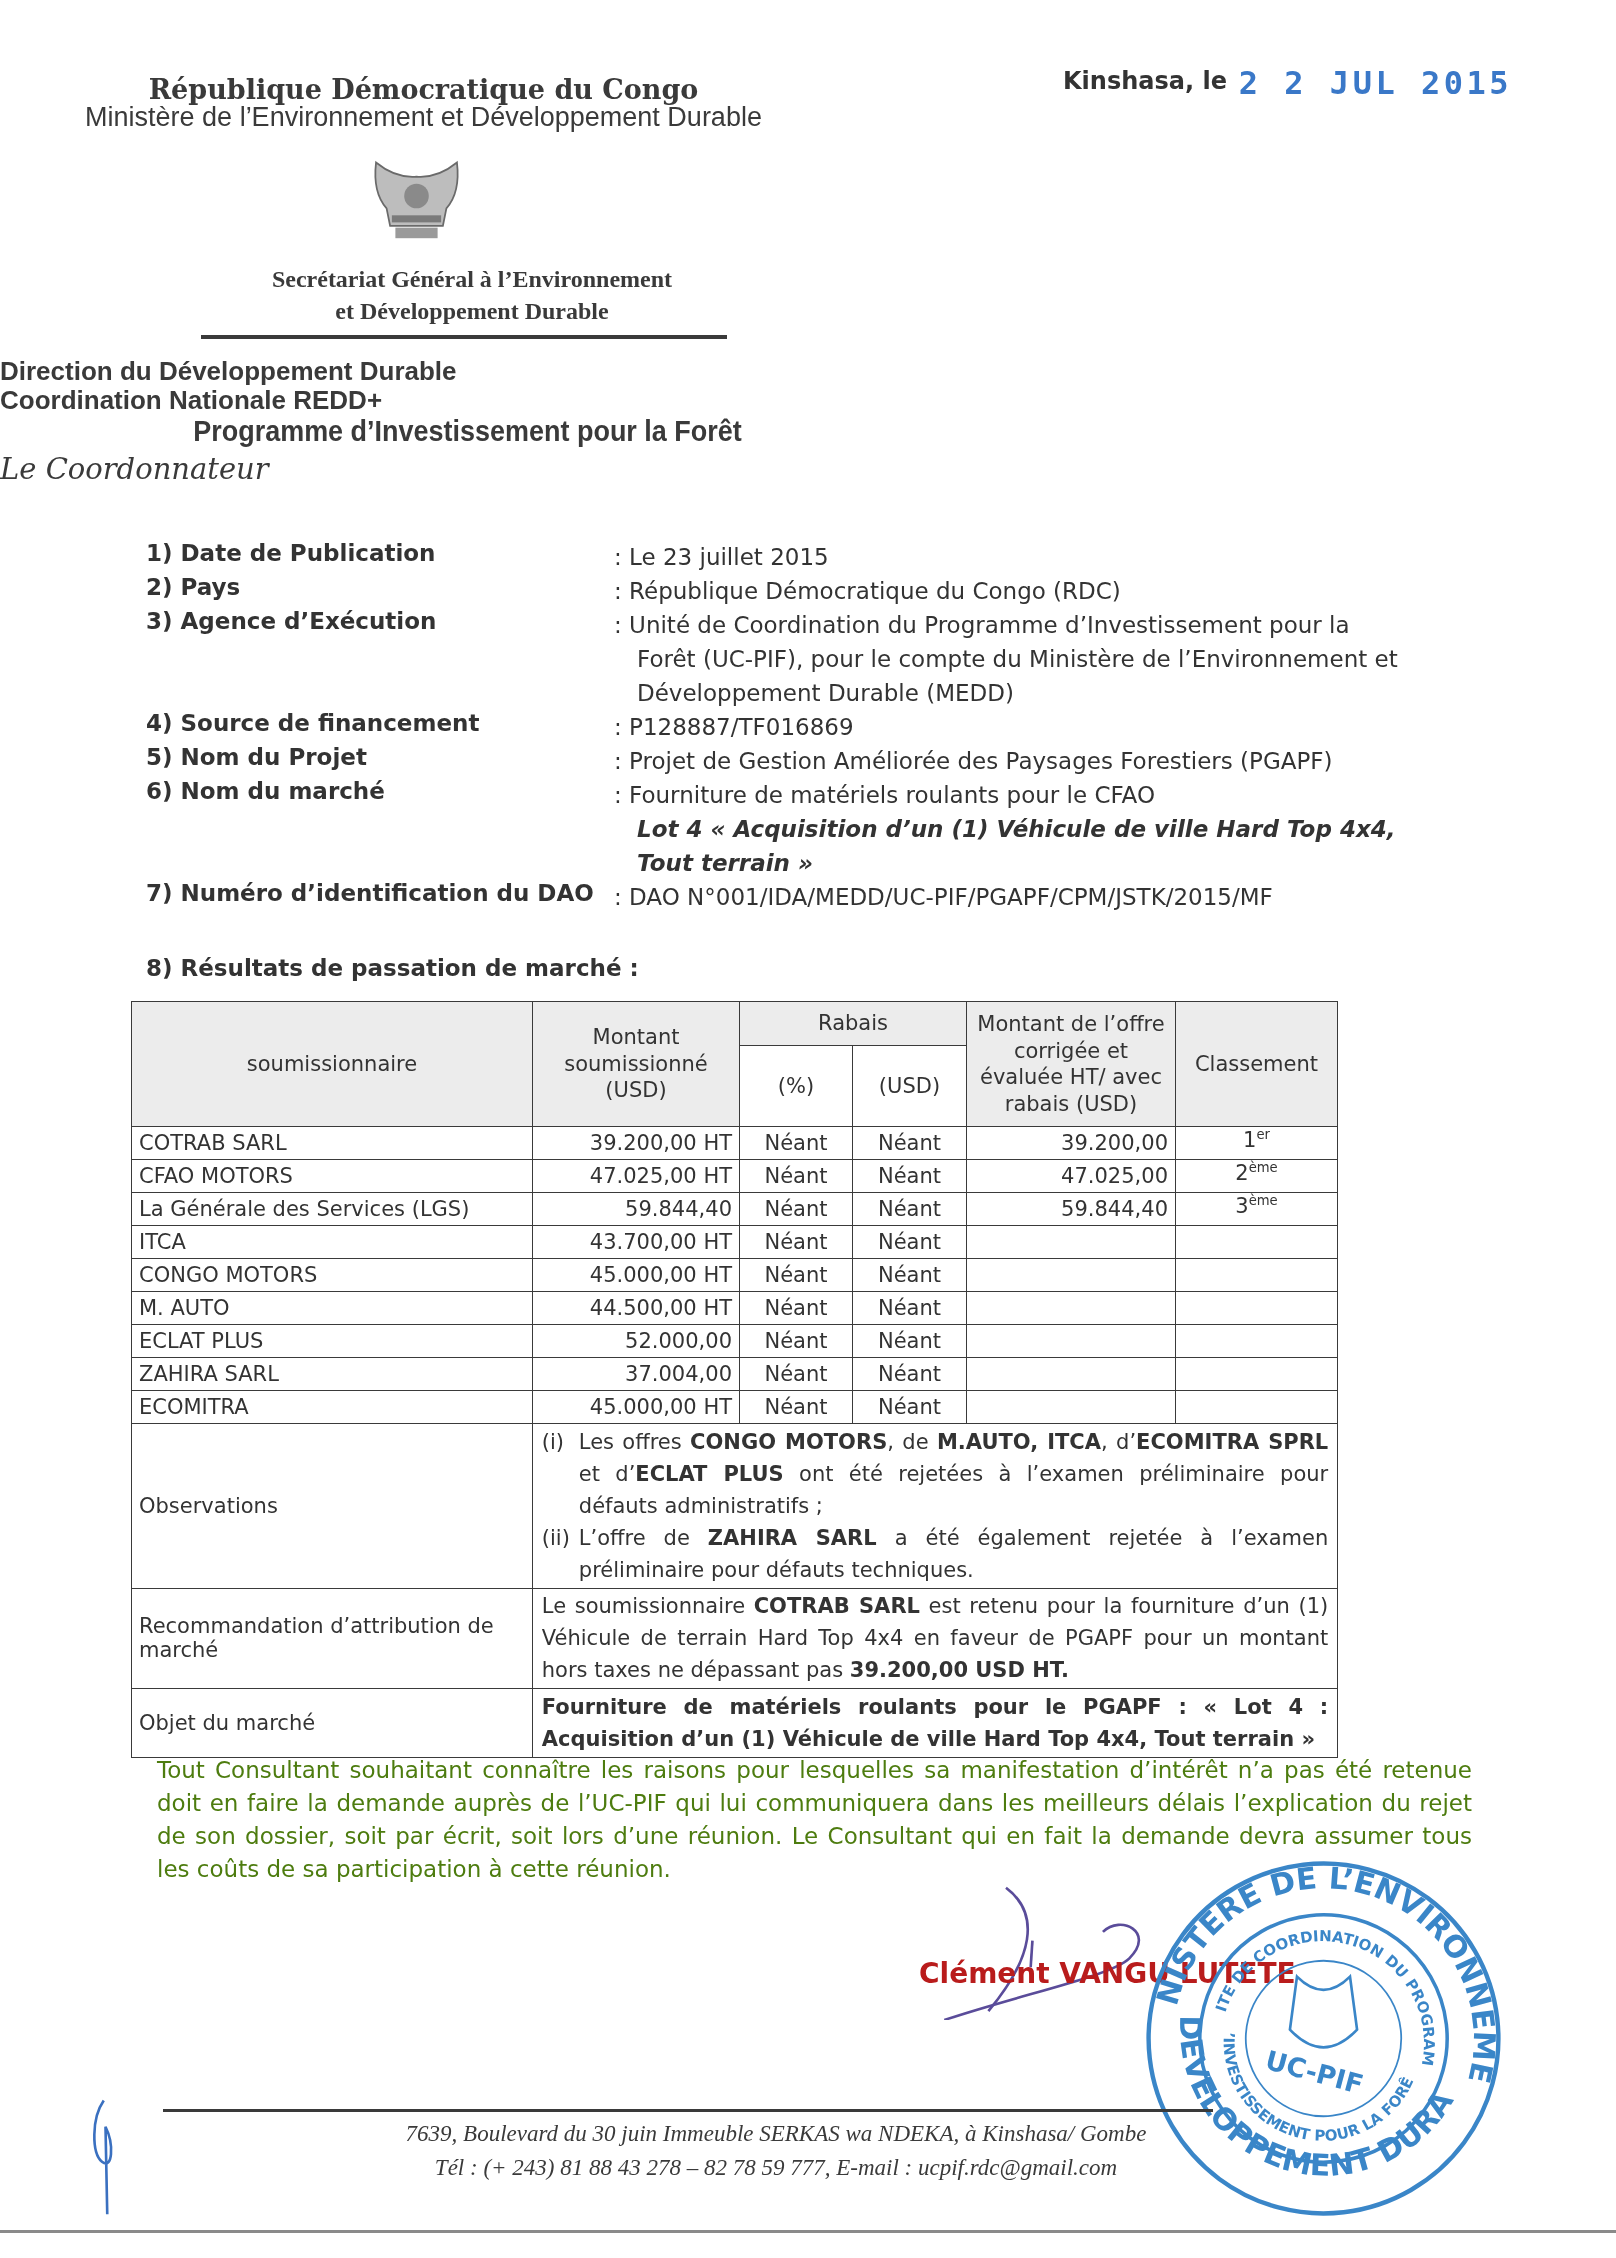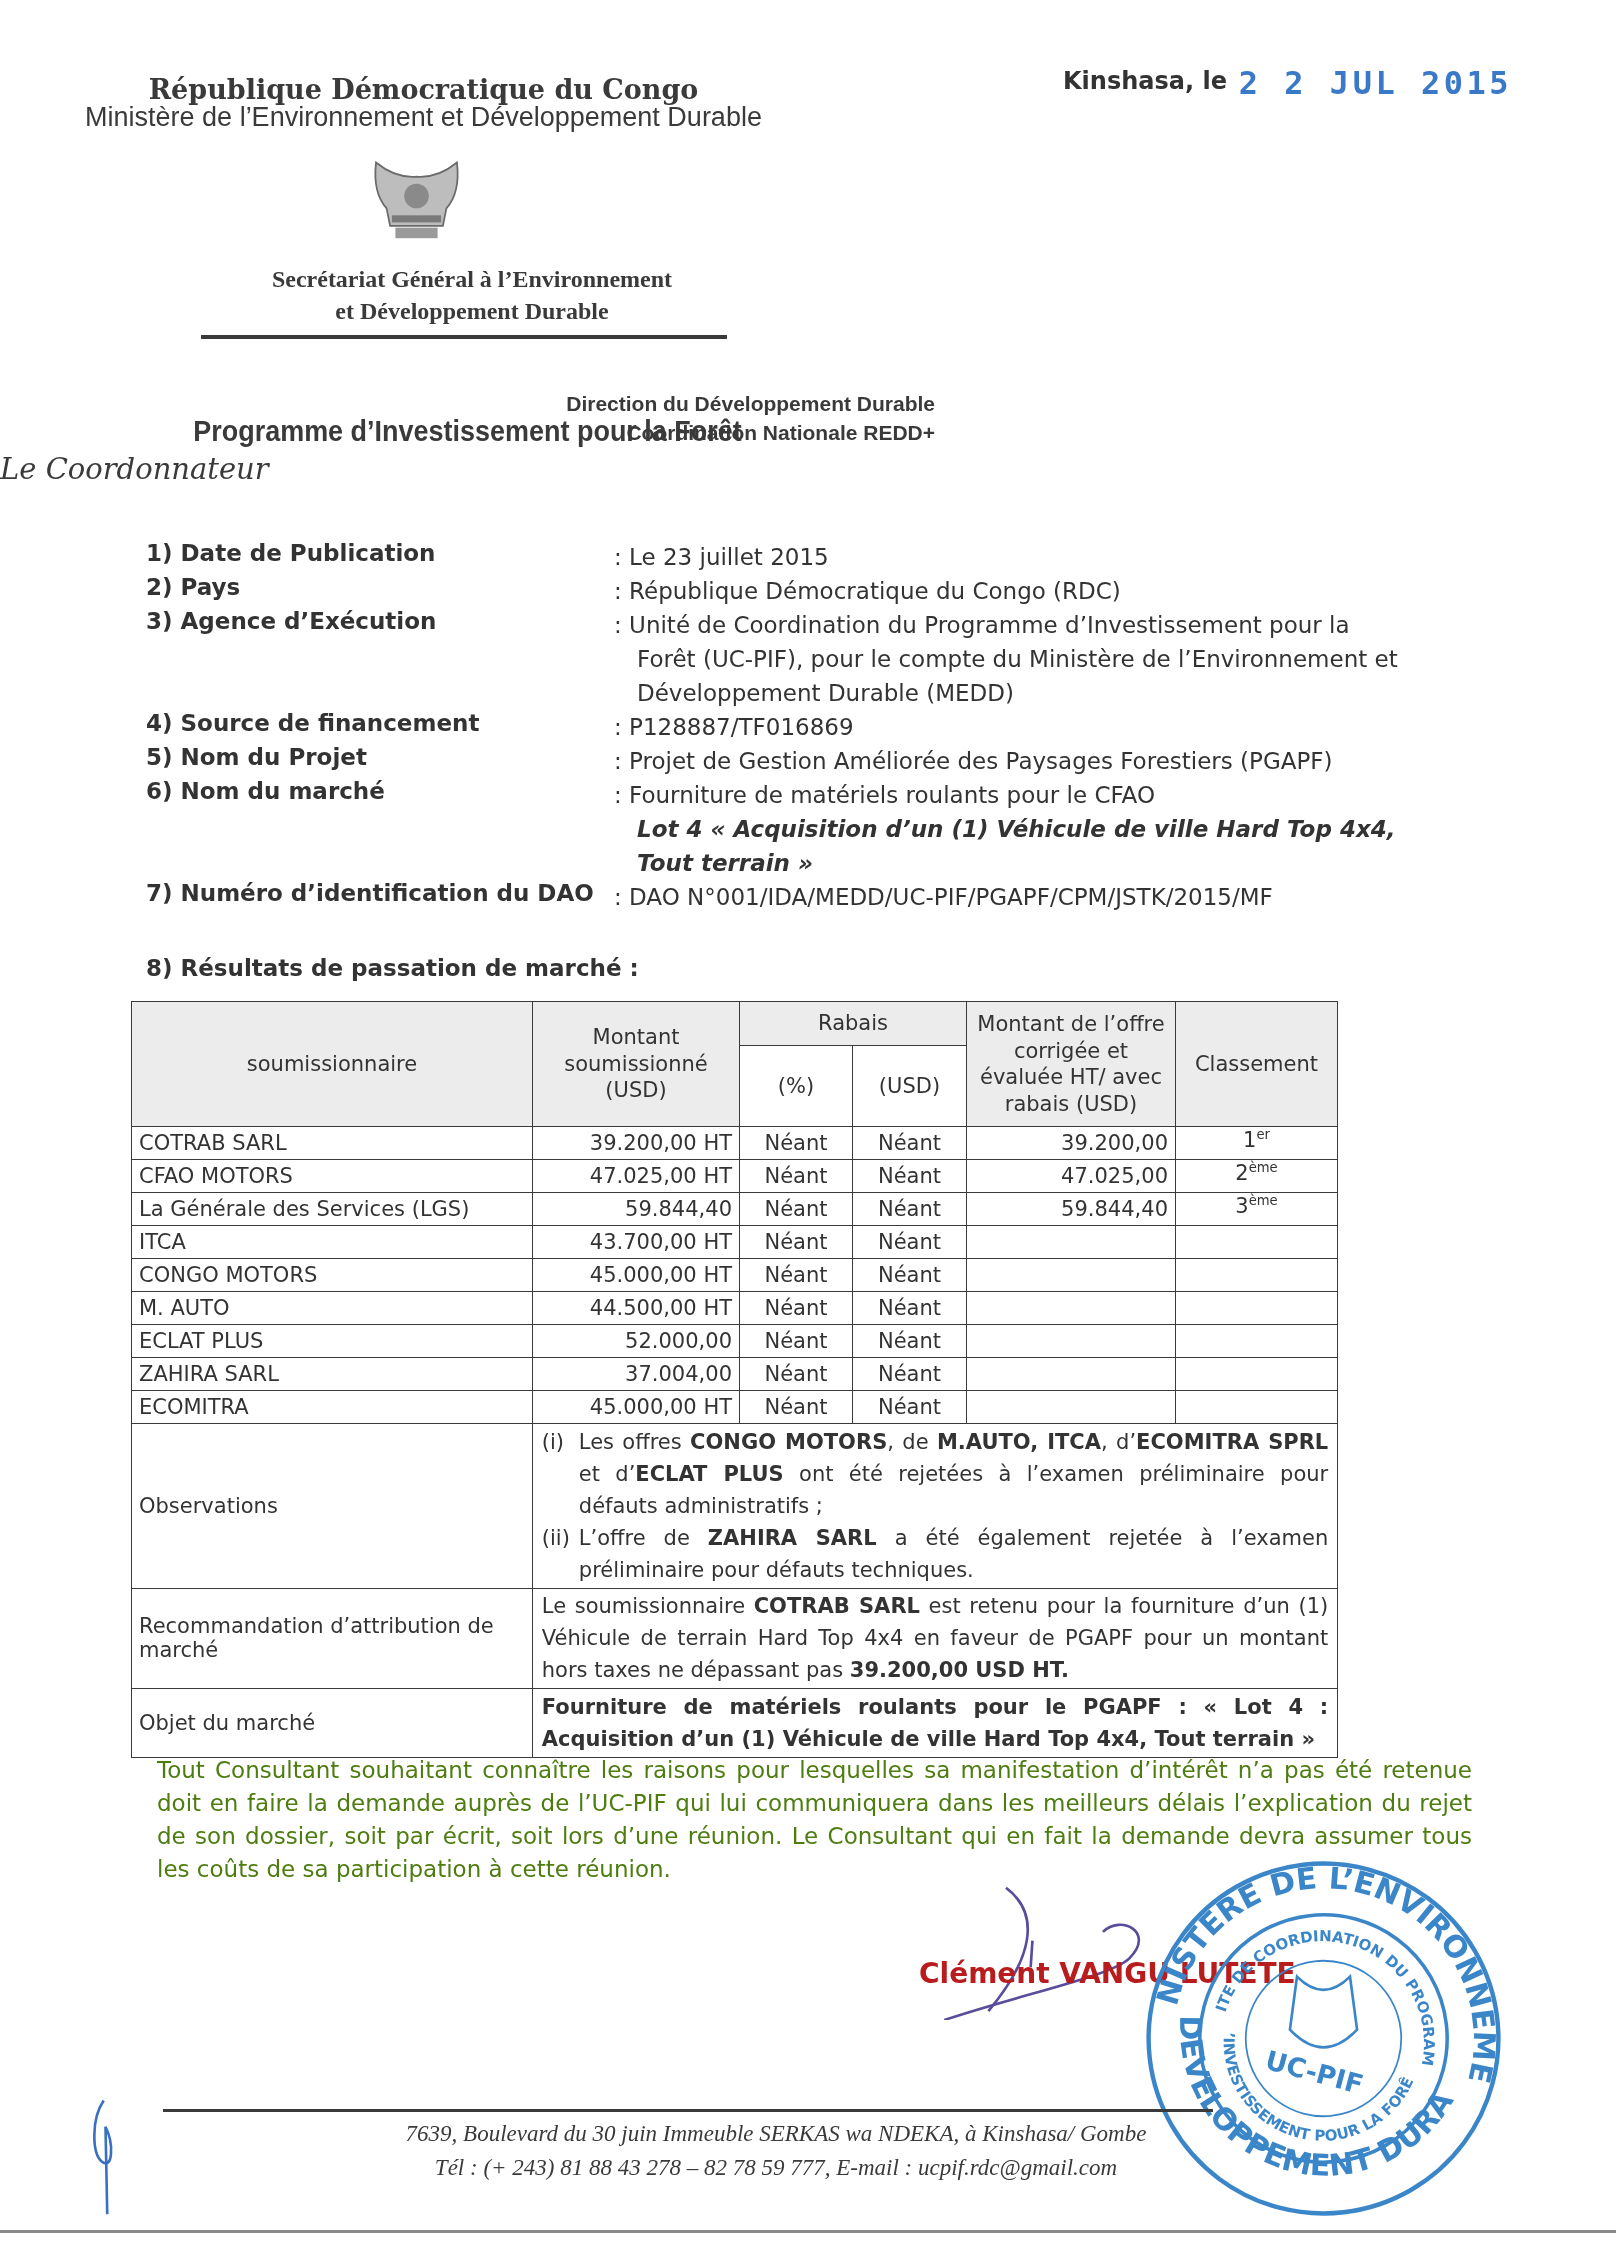--- a/index.html
+++ b/index.html
@@ -10,21 +10,21 @@
   .stamp-date { left: 1063px; top: 64px; font-family: "DejaVu Sans", sans-serif; font-size: 24px; font-weight: bold; color: #333; white-space: nowrap; }
   .stamp-date .blue { color: #3a78c8; font-family: "DejaVu Sans Mono", monospace; font-size: 32px; letter-spacing: 3.5px; vertical-align: -5.3px; margin-left: 3.5px; }
 
   .hdr-rdc { left: 0; width: 847px; top: 74px; text-align: center; font-family: "DejaVu Serif", serif; font-weight: bold; font-size: 27px; color: #3a3a3a; }
   .hdr-min { left: 0; width: 847px; top: 102px; text-align: center; font-family: "Liberation Sans", sans-serif; font-size: 27px; color: #3a3a3a; }
 
   .emblem { left: 369px; top: 157px; width: 95px; width: 95px; height: 85px; }
 
   .hdr-sg { left: 0; width: 944px; top: 263px; text-align: center; font-family: "Liberation Serif", serif; font-weight: bold; font-size: 24px; line-height: 32px; color: #3a3a3a; }
   .hdr-rule { left: 201px; top: 335px; width: 526px; height: 3.5px; background: #3a3a3a; }
-  .hdr-dir { left: 0; width: 935px; top: 357px; text-align: right; font-family: "Liberation Sans", sans-serif; font-weight: bold; font-size: 21px; line-height: 29px; color: #3a3a3a; margin-top: 32px; }
+  .hdr-dir { left: 0; width: 935px; top: 357px; text-align: left; font-family: "Liberation Sans", sans-serif; font-weight: bold; font-size: 26px; line-height: 29px; color: #3a3a3a; }
   .hdr-pif { left: 0; width: 935px; top: 415px; text-align: center; font-family: "Liberation Sans", sans-serif; font-weight: bold; font-size: 29px; color: #3a3a3a; transform: scaleX(0.93); }
   .hdr-coord { left: 0; width: 935px; top: 452px; text-align: left; font-family: "DejaVu Serif", serif; font-style: italic; font-size: 29px; color: #3a3a3a; }
 
   .info { left: 146px; top: 540px; width: 1376px; font-size: 23px; color: #333; }
   .info-row { position: relative; display: flex; }
   .info-label { width: 468px; padding-left: 0; font-weight: bold; }
   .info-value { width: 900px; line-height: 34px; }
   .info-value .cont { padding-left: 23px; display: block; }
   .info-value .it { font-style: italic; font-weight: bold; padding-left: 23px; display: block; }
 

